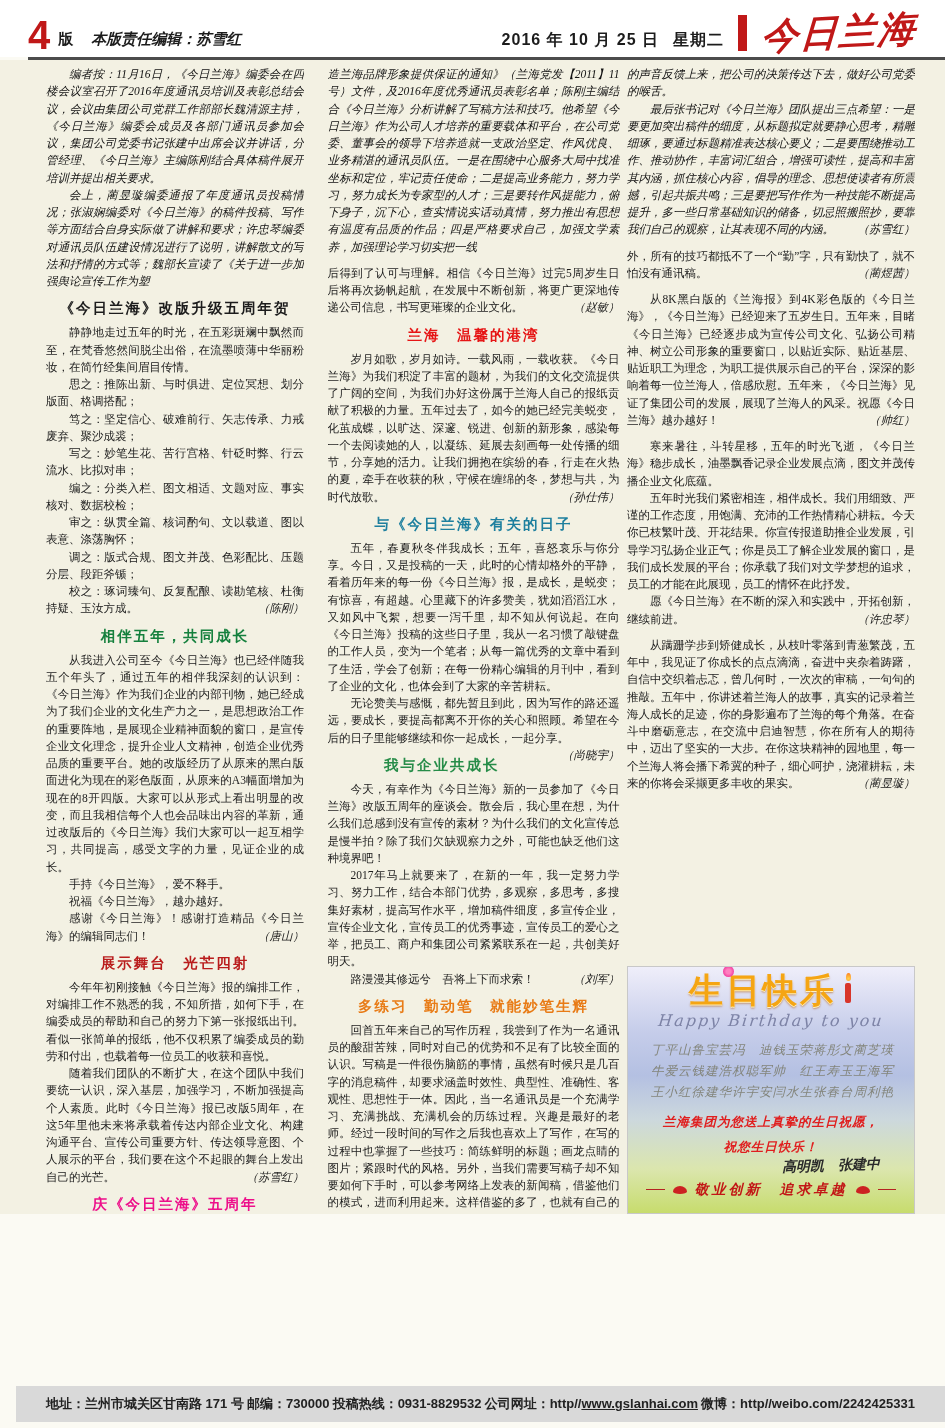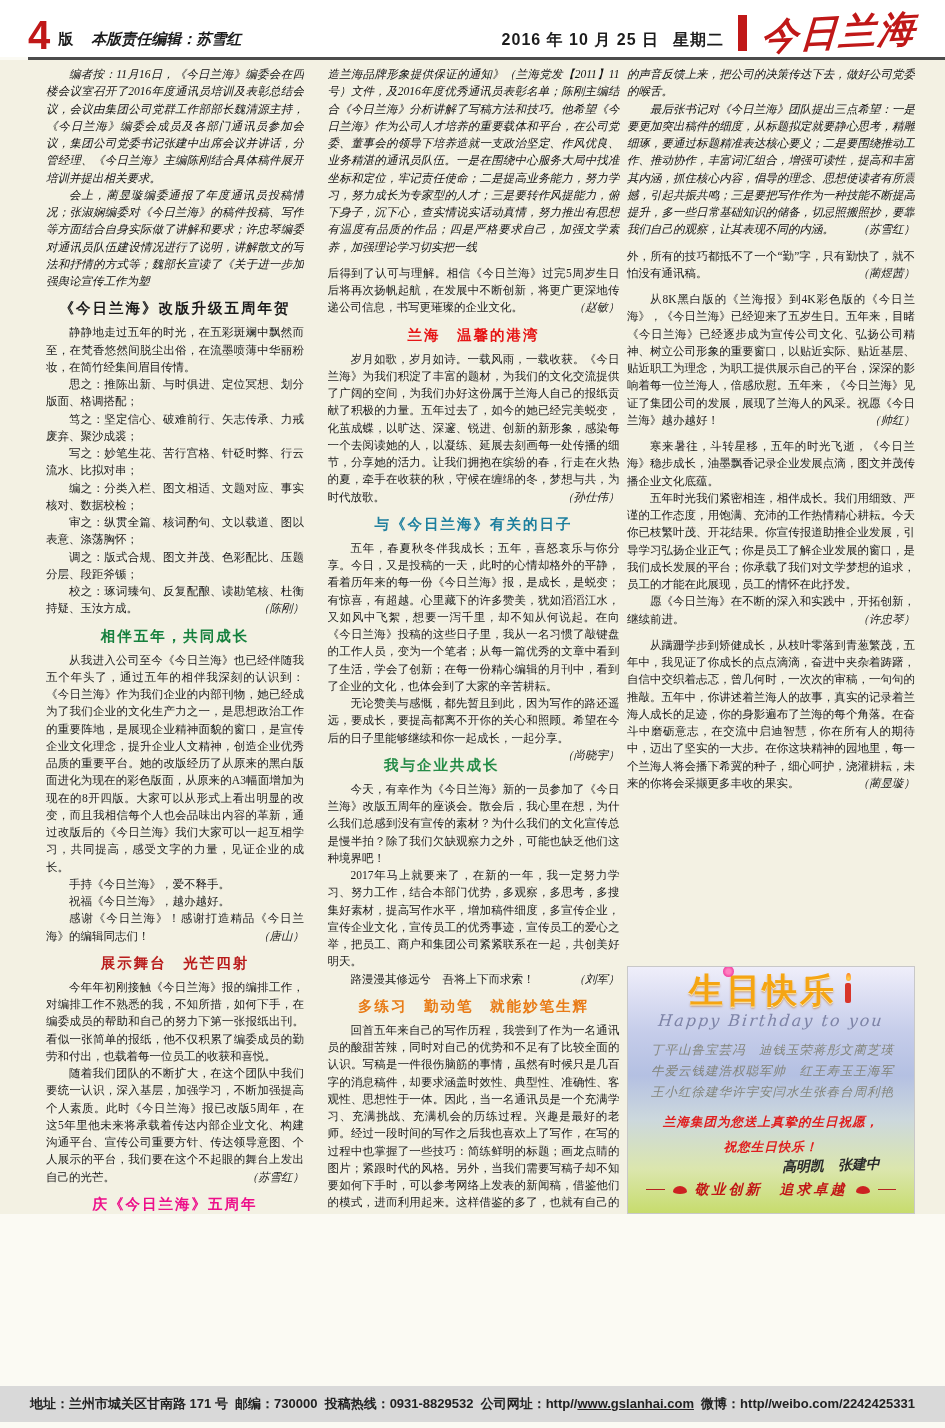--- a/index.html
+++ b/index.html
@@ -59,21 +59,21 @@
   .name{font-size:12.5px;color:#83857b;letter-spacing:1px;font-style:italic;}
   .bless{color:#e01e1e;font-weight:bold;font-size:12.5px;font-style:italic;letter-spacing:1px;line-height:1.6;margin-top:5px;}
   .card-sig{text-align:right;padding-right:34px;font-size:14px;font-style:italic;color:#2a2a2a;
     transform:rotate(-2deg);margin-top:2px;font-weight:bold;}
   .ribbon{display:flex;align-items:center;gap:8px;margin:4px 18px 0 18px;}
   .ribbon::before,.ribbon::after{content:"";flex:1;height:1px;background:#b42222;}
   .knot{width:14px;height:8px;background:#c22;border-radius:50% 50% 50% 50%/70% 70% 30% 30%;}
   .slogan{color:#c21616;font-weight:bold;font-size:14px;letter-spacing:3px;font-style:italic;}
 
   
-  .footer{position:absolute;left:0;right:0;bottom:6px;height:36px;background:#d9d9d9;
+  .footer{position:absolute;left:16px;right:0;bottom:6px;height:36px;background:#d9d9d9;
     display:flex;align-items:center;justify-content:space-between;padding:0 30px;
     font-size:13px;font-weight:bold;color:#222;font-family:"Liberation Sans",sans-serif;}
   .footer .u{text-decoration:underline;}
 </style>
 </head>
 <body>
 
 <div class="sheet">
 
   <div class="masthead-bar">

